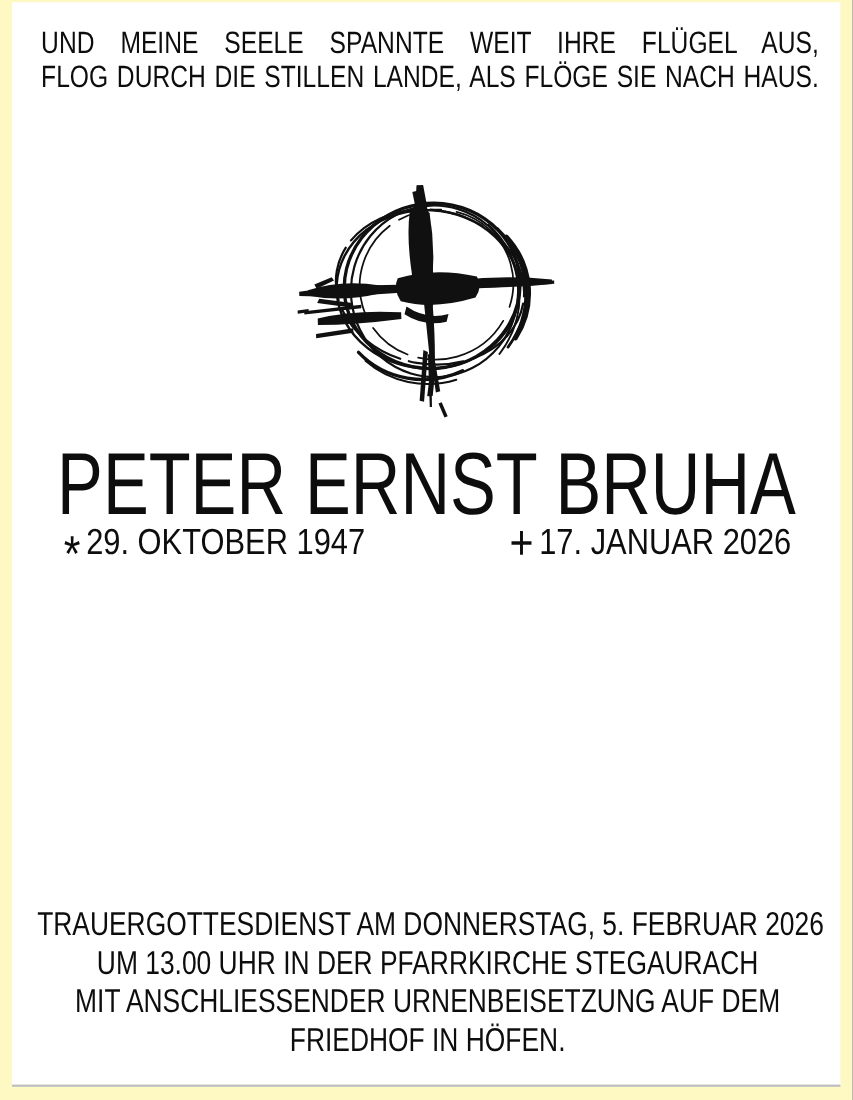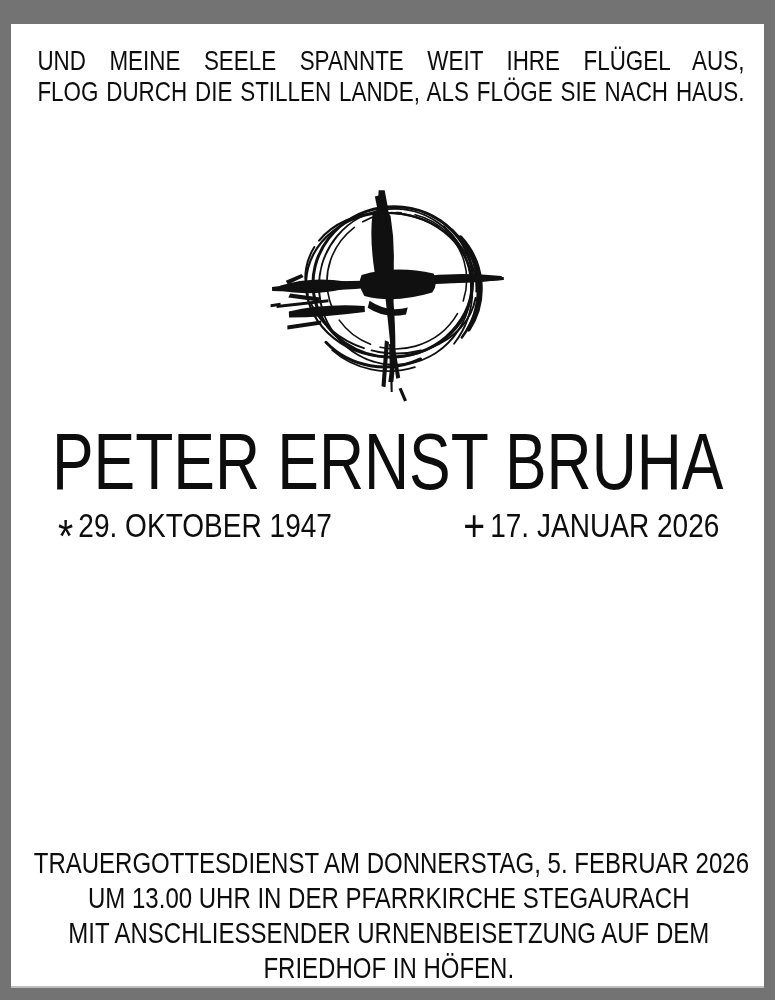--- a/index.html
+++ b/index.html
@@ -1,21 +1,21 @@
 <!DOCTYPE html>
 <html><head>
 <meta charset="utf-8">
 <style>
   html,body { margin:0; padding:0; background:#888; }
   .page {
     position:relative;
     width:775px; height:1000px;
     box-sizing:border-box;
-    background:#737373;               
-    padding:24px 11px 12px 11px;
+    background:#fef9c3;               
+    padding:2px 11px 12px 11px;
     font-family:"Liberation Sans","DejaVu Sans",sans-serif;
     color:#0d0d0d;
     overflow:hidden;
   }
   .sheet {
     position:relative;
     width:100%; height:100%;
     background:#ffffff;
   }
   .abs { position:absolute; }
@@ -31,21 +31,21 @@
     white-space:normal;
   }
   .attribution-wrap { top:97px; left:0; right:0; }
   .attribution { font-size:19px; line-height:22px; text-align:center; letter-spacing:.3px; }
 
   .cross-wrap { top:158px; left:50%; transform:translateX(-50%); width:244px; height:222px; }
 
   .name-wrap { top:396px; left:0; right:0; }
   .deceased-name { font-size:80px; line-height:84px; text-align:center; white-space:nowrap; font-weight:400; }
 
-  .dates-row { top:484px; left:47px; right:45px; display:flex; justify-content:space-between;text-align:right; }
+  .dates-row { top:473px; left:47px; right:45px; display:flex; justify-content:space-between;text-align:right; }
   .date-entry { font-size:33px; line-height:36px; white-space:nowrap; transform:scaleX(.85); }
   .date-entry.birth { transform-origin:left top; }
   .date-entry.death { transform-origin:right top; }
   .birth-sym { display:inline-block; font-size:46px; line-height:0; position:relative; top:15px; margin-right:6px; }
   .death-sym { display:inline-block; font-size:44px; line-height:0; position:relative; top:4px; margin-right:6px; }
 
   .family-wrap { top:567px; left:23px; right:23px; }
   .family-line { font-size:30px; line-height:43px; text-align:center; white-space:nowrap; }
 
   .service-wrap { top:821px; left:23px; right:20px; }

